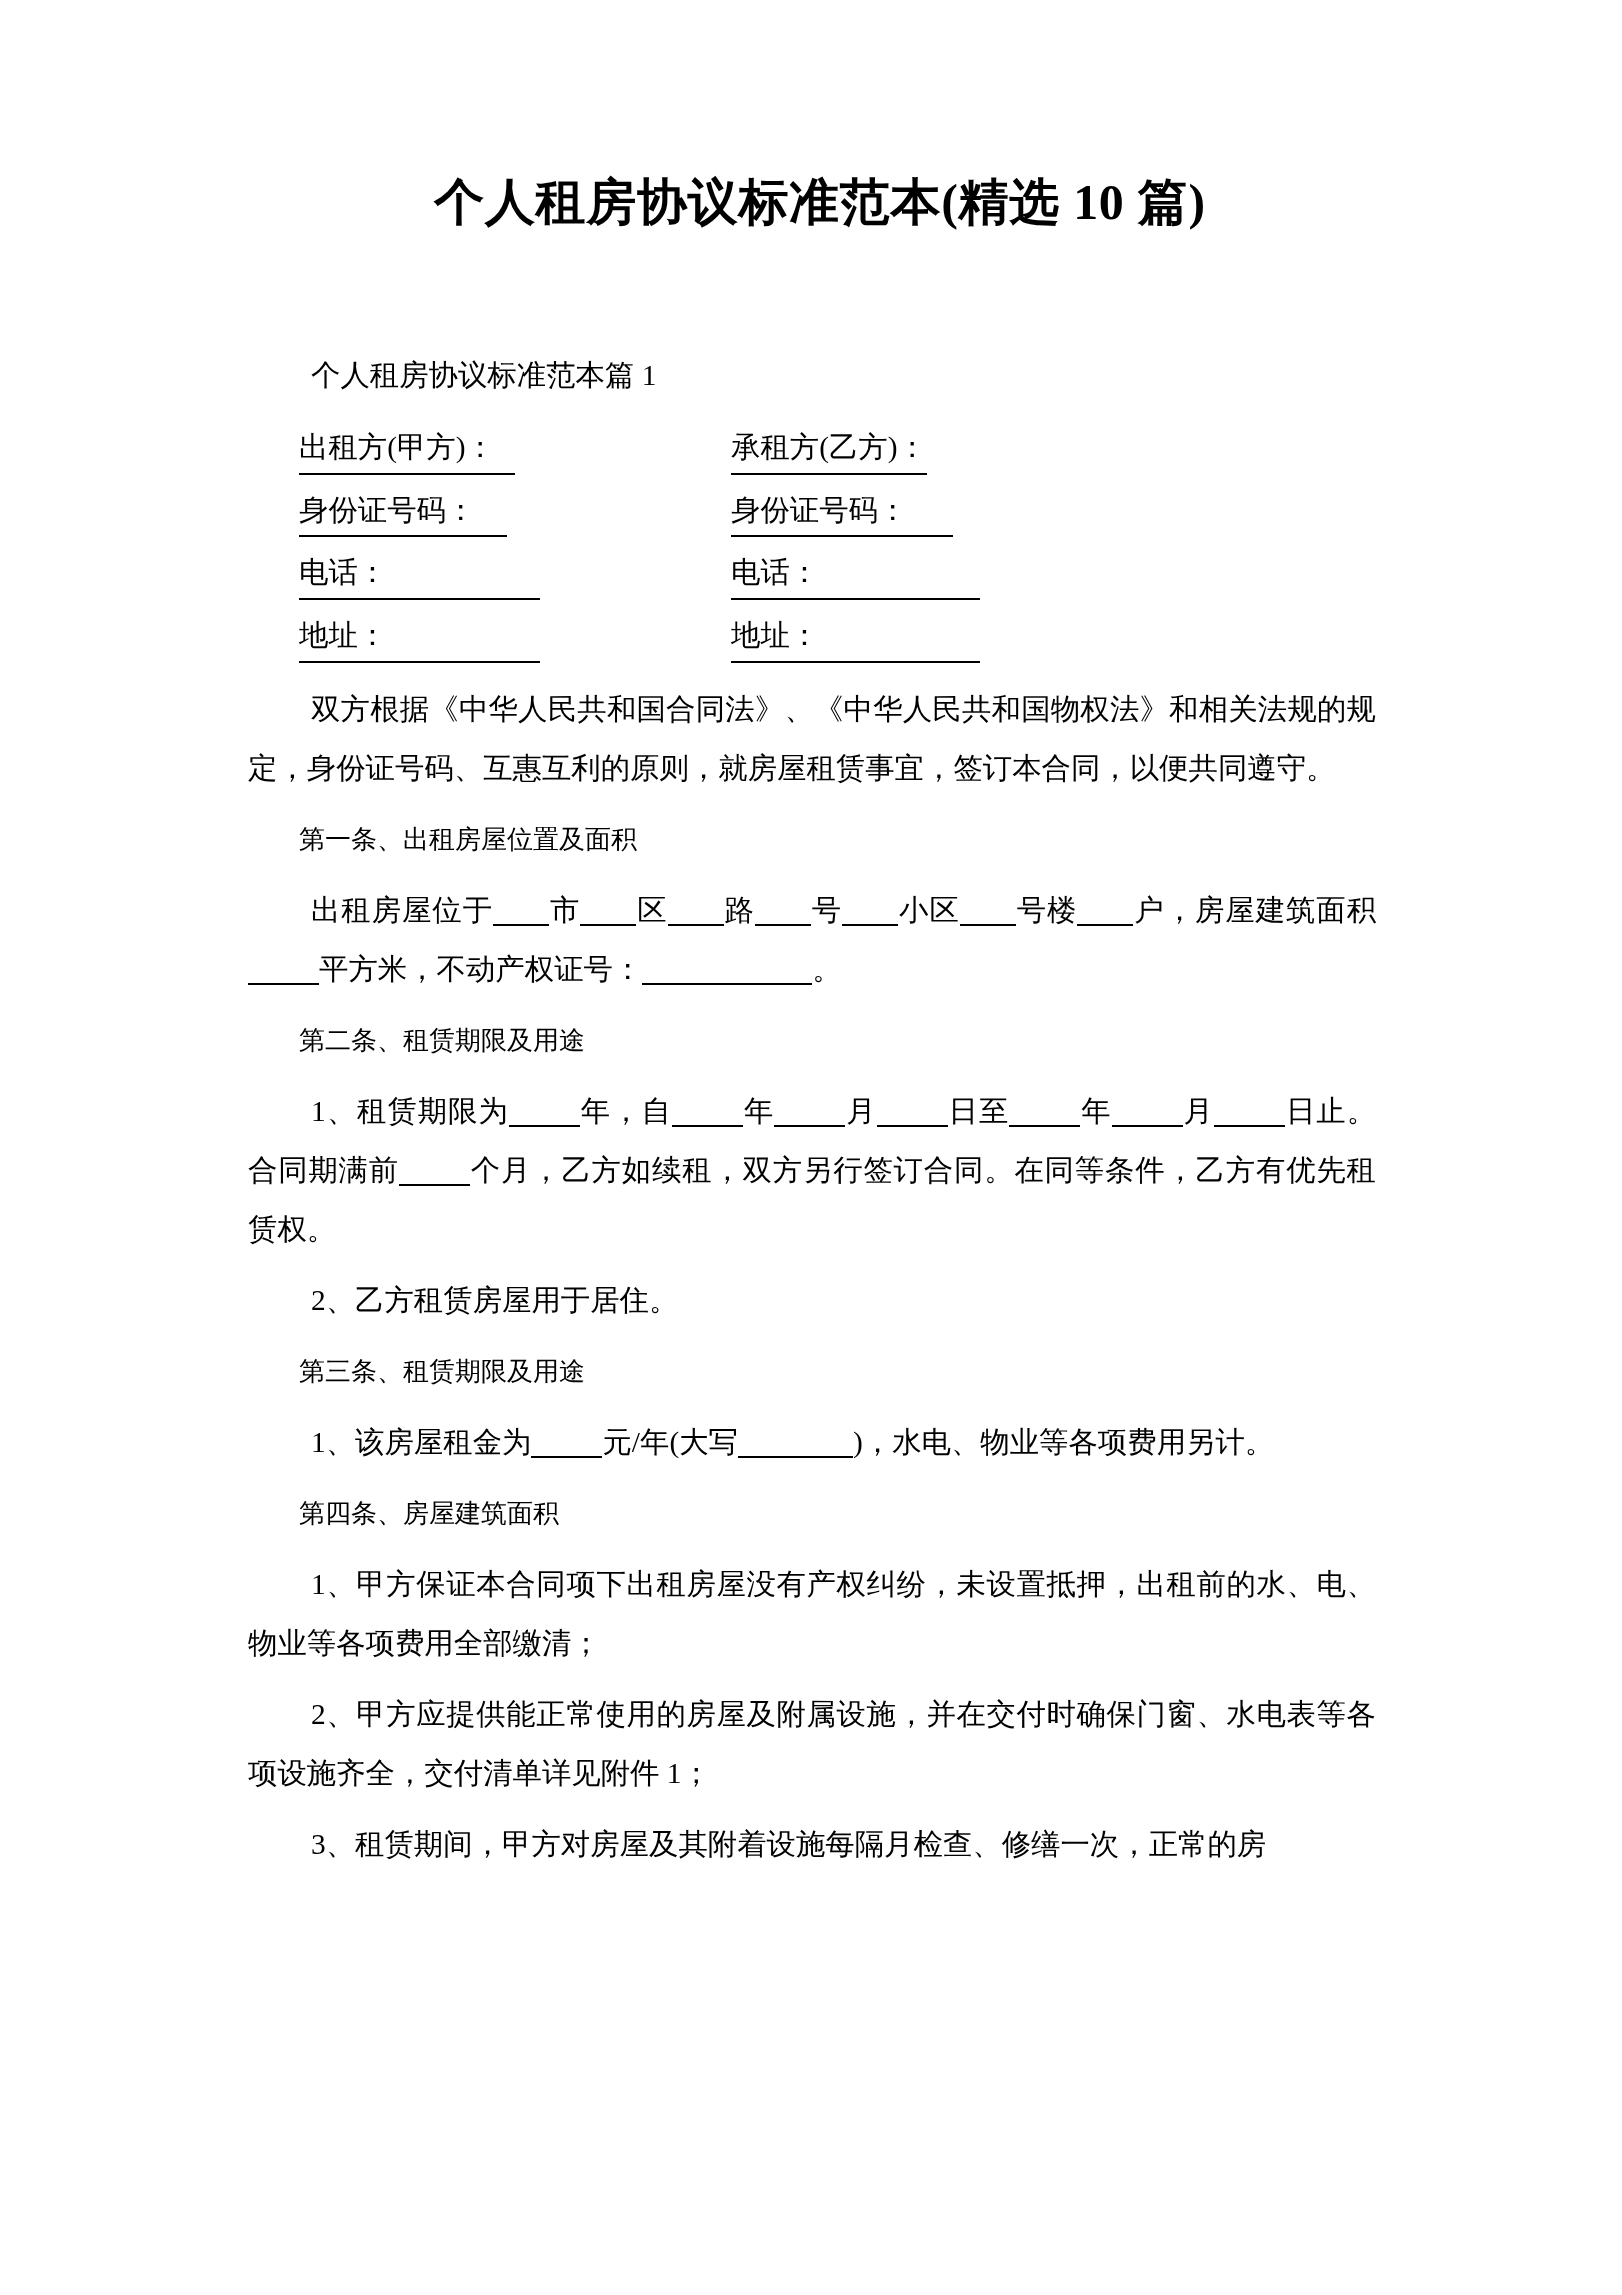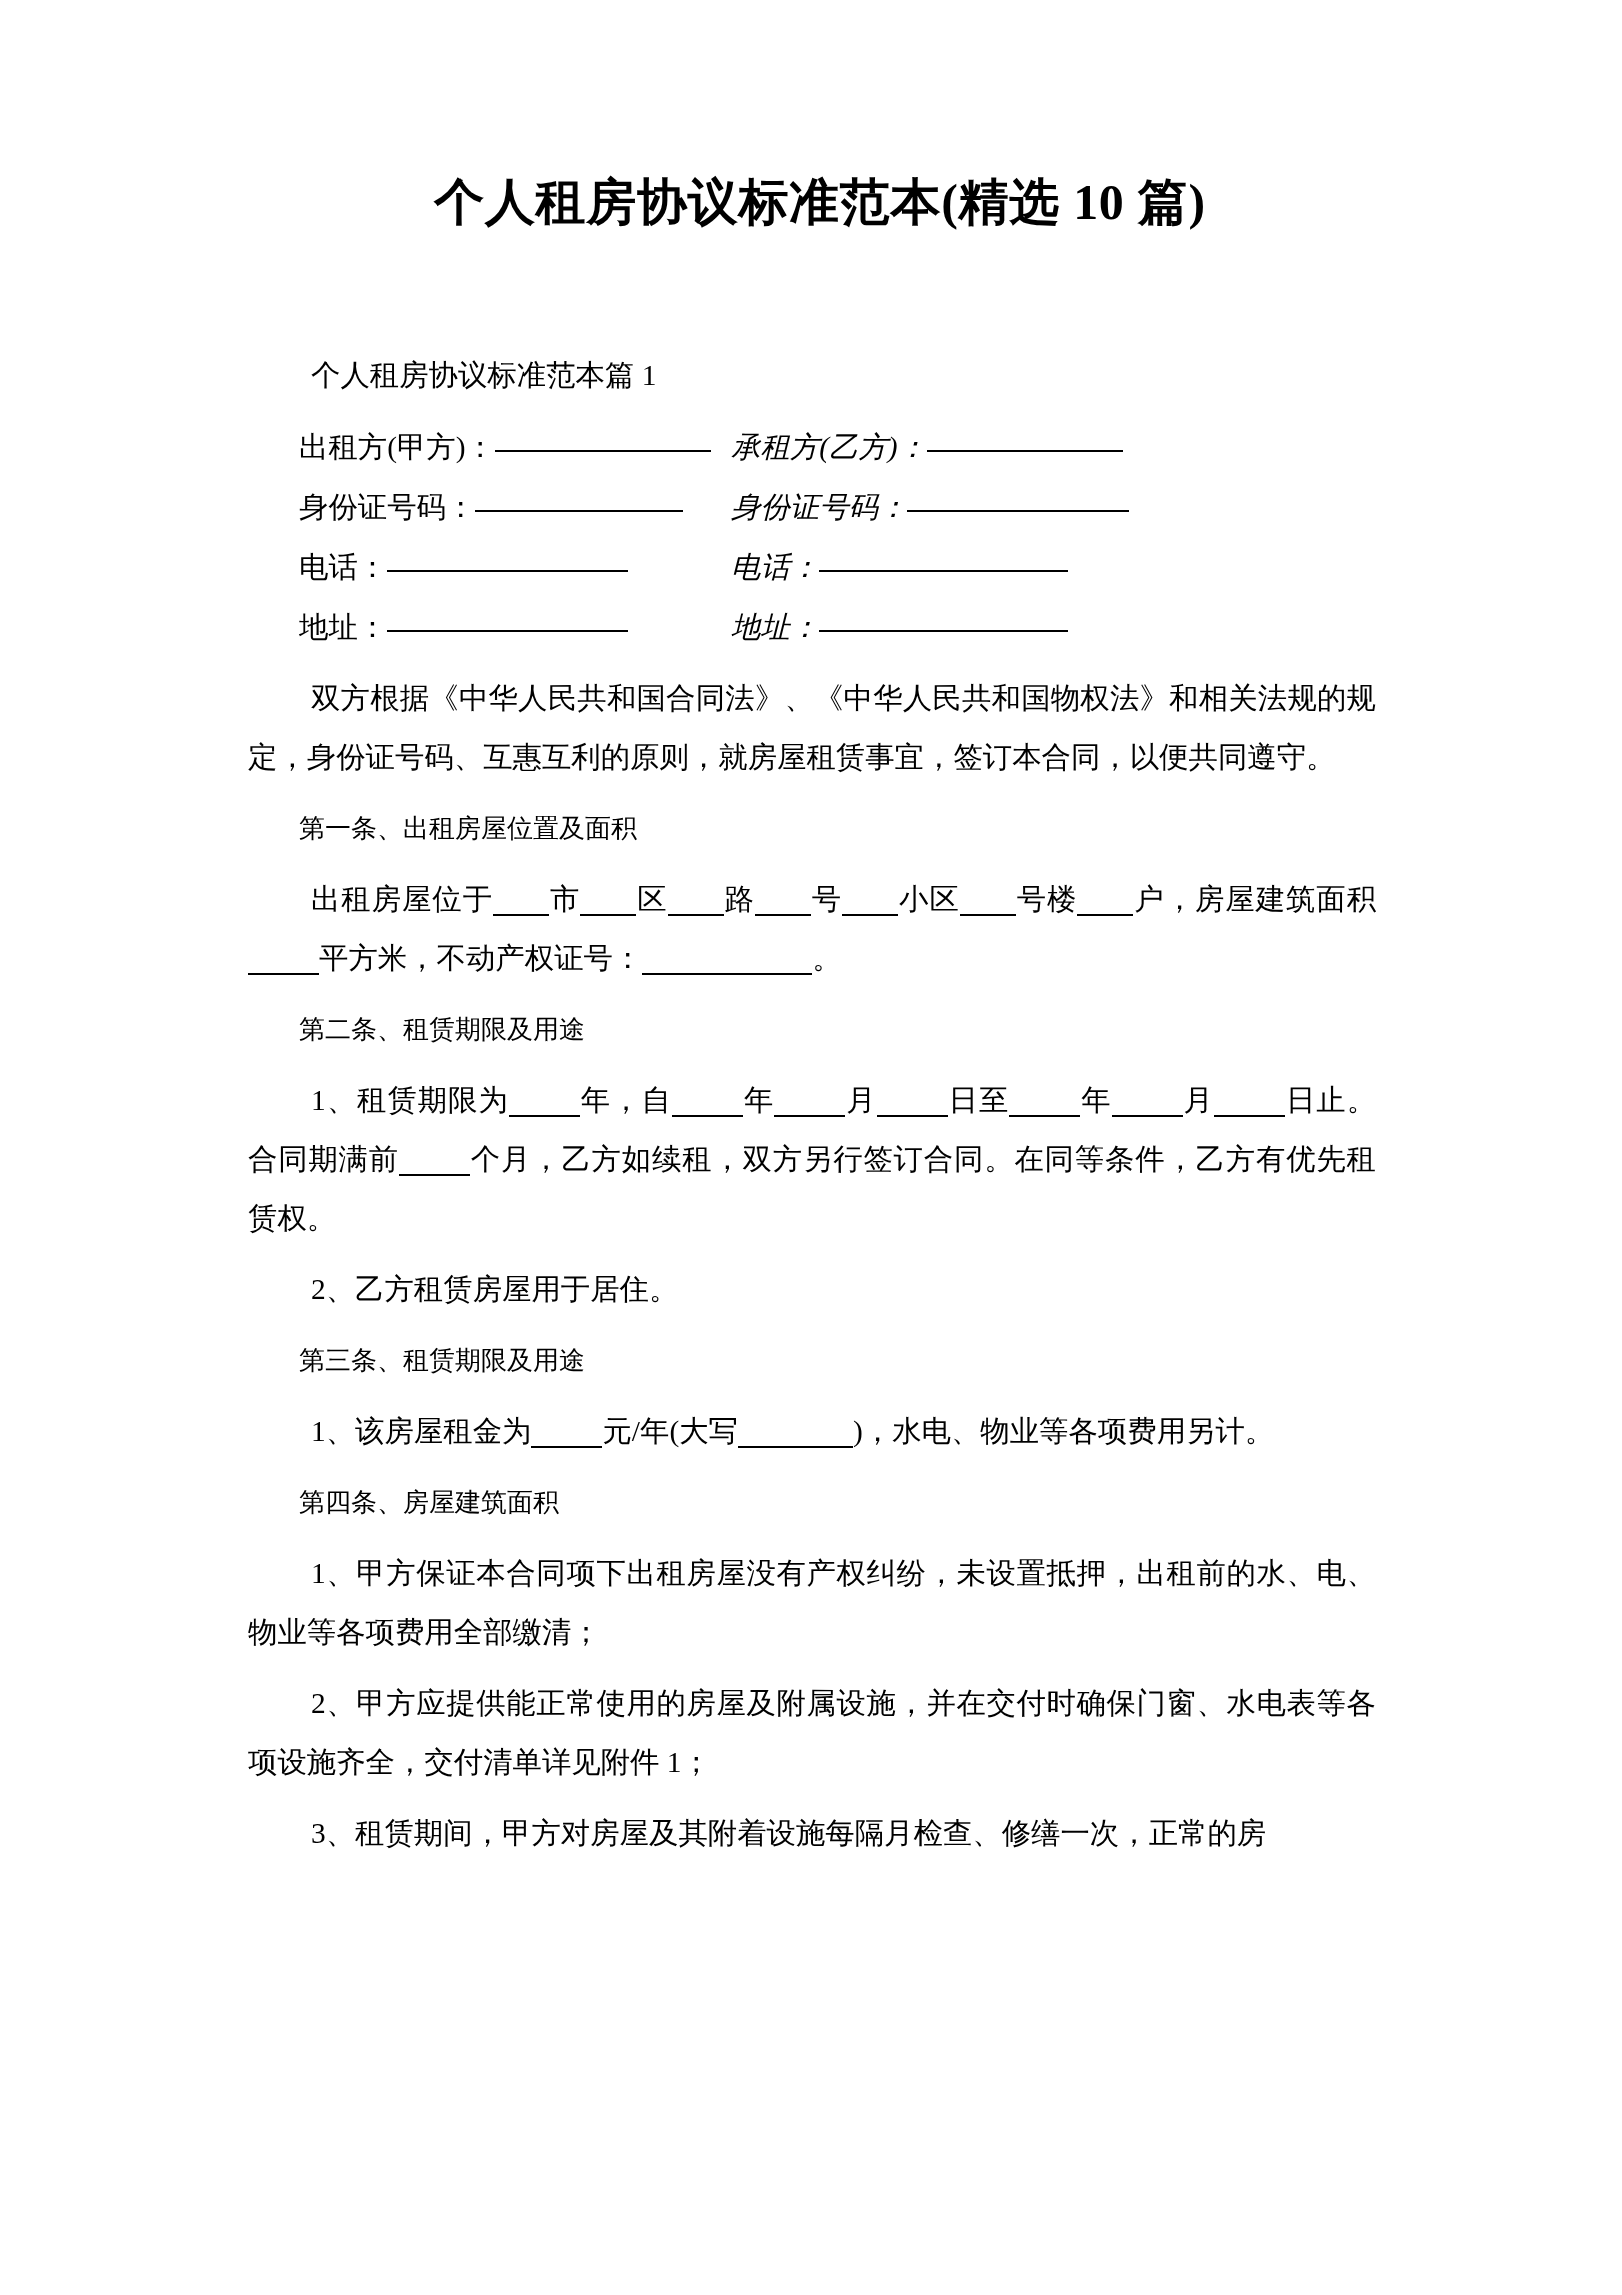--- a/index.html
+++ b/index.html
@@ -53,23 +53,24 @@
     display: flex;
     font-size: 29.4px;
     line-height: 60px;
     margin: 0;
     padding-left: 63px;
   }
   .field-cell {
     display: flex;
     align-items: baseline;
     white-space: nowrap;
+    flex-direction: column;
   }
   .field-cell.left  { width: 432px; }
-  .field-cell.right { width: auto; font-style: italic; }
+  .field-cell.right { width: auto; }
   .field-label { }
   .rule {
     display: inline-block;
     border-bottom: 2px solid #000;
     height: 0.7px;
     vertical-align: baseline;
     position: relative;
     top: -5.2px;
   }
   .rule.w-a { width: 216px; }

